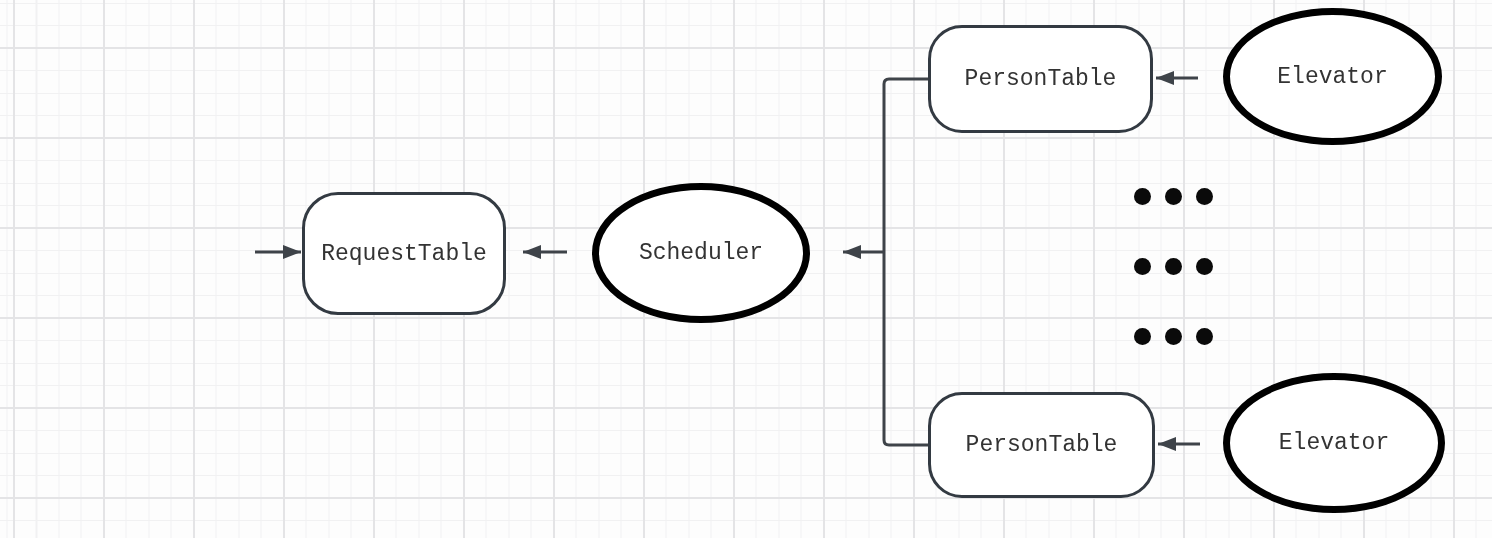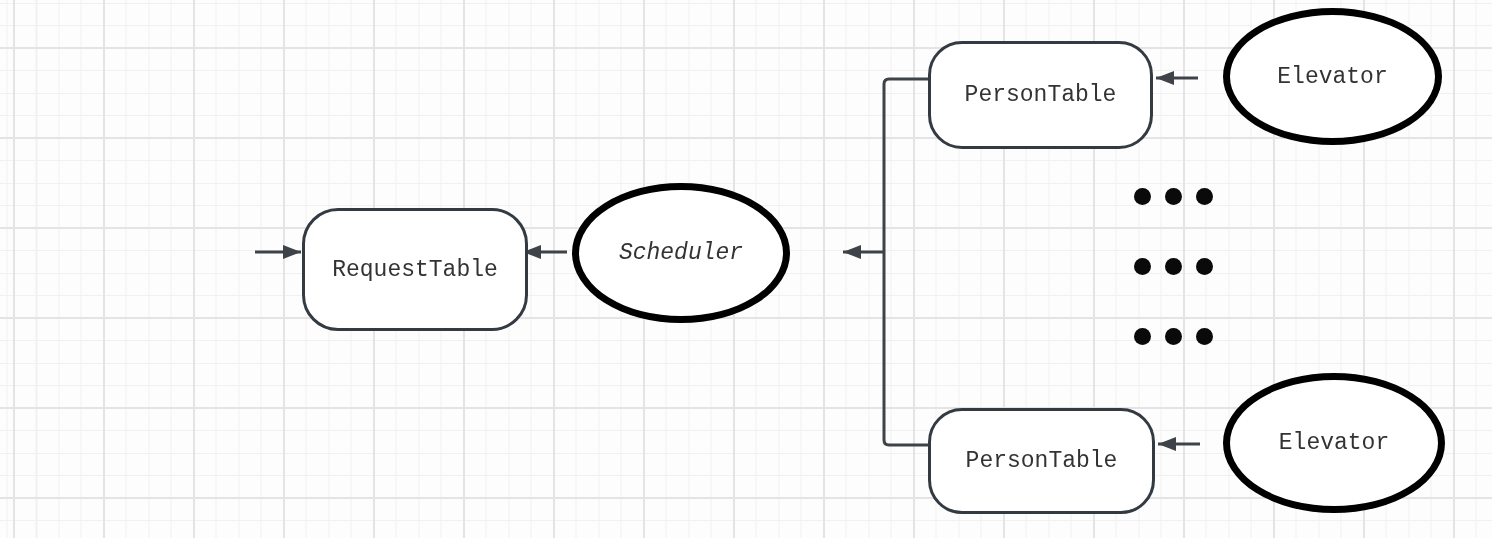--- a/index.html
+++ b/index.html
@@ -20,25 +20,25 @@
   .edges{position:absolute;left:0;top:0;z-index:1;}
   .edge{stroke:#3e4349;stroke-width:3;fill:none;}
   .node{
     position:absolute;z-index:2;display:flex;align-items:center;justify-content:center;
     background:#ffffff;box-sizing:border-box;
   }
   .node .label{
     font-size:23px;color:#333333;letter-spacing:0;white-space:nowrap;
   }
   .ellipse{border:7px solid #000000;border-radius:50%;}
-  .rrect{border:3px solid #333a42;margin-top:16px;}
+  .rrect{border:3px solid #333a42;}
   
   .n-input-handler      {left:8px;   top:183px; width:219px; height:140px;}
-  .n-request-table      {left:302px; top:192px; width:226px; height:123px; border-radius:36px;}
-  .n-scheduler          {left:572px; top:183px; width:218px; height:140px;font-style:italic;}
+  .n-request-table      {left:302px; top:192px; width:204px; height:123px; border-radius:36px;}
+  .n-scheduler          {left:592px; top:183px; width:218px; height:140px;}
   .n-person-table-top   {left:928px; top:25px;  width:225px; height:108px; border-radius:34px;}
   .n-elevator-top       {left:1223px;top:8px;   width:219px; height:137px;}
   .n-person-table-bottom{left:928px; top:392px; width:227px; height:106px; border-radius:34px;}
   .n-elevator-bottom    {left:1223px;top:373px; width:222px; height:140px;}
   
   .dots{
     position:absolute;left:1134px;top:188px;z-index:2;
     display:flex;flex-direction:column;gap:53px;
   }
   .dot-row{display:flex;gap:14px;}

